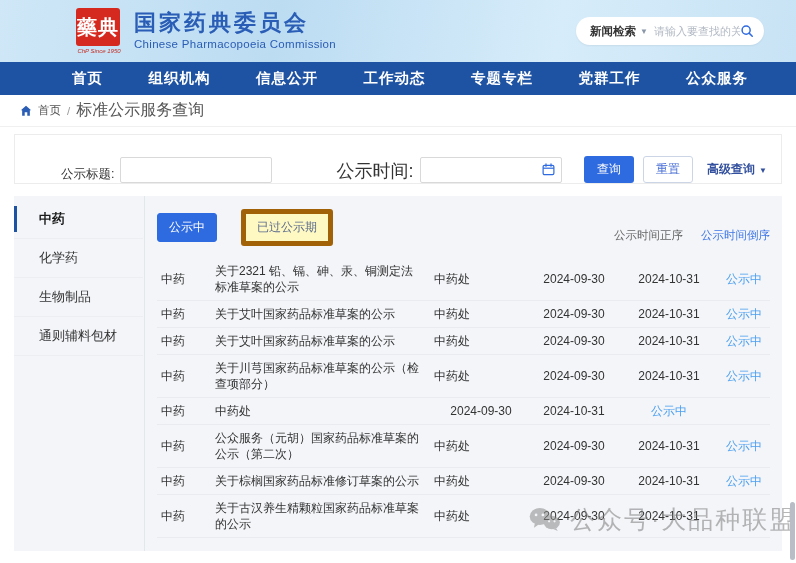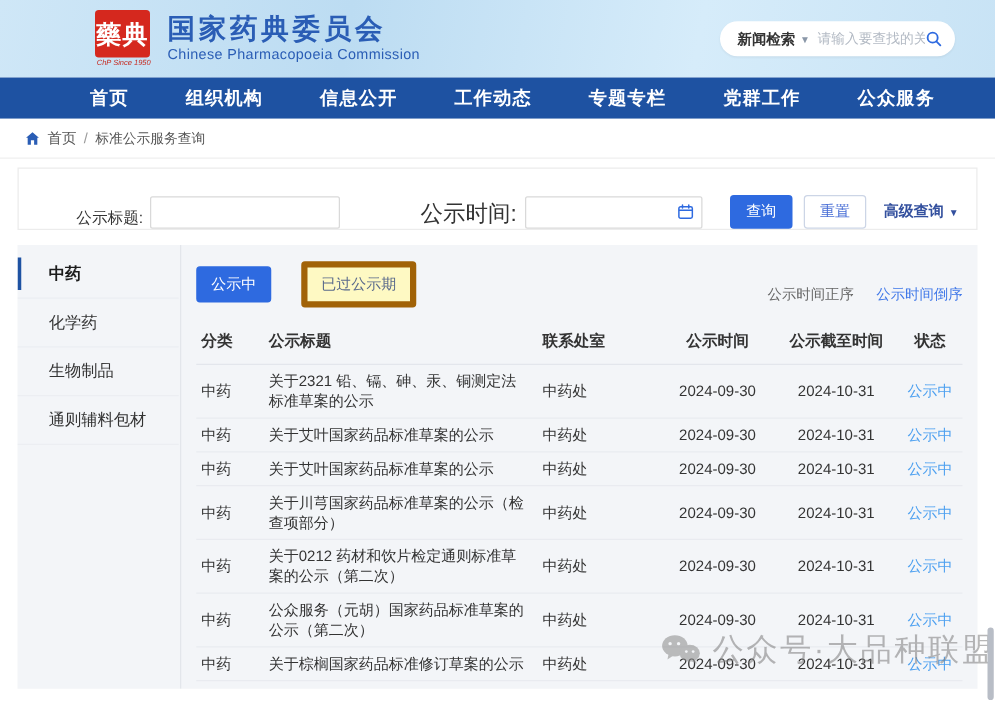--- a/index.html
+++ b/index.html
@@ -32,21 +32,21 @@
   .nav { height:33px; background:#1e52a2; display:flex; align-items:center;
     justify-content:space-between; padding:0 48px 0 72px; }
   .nav-item { color:#fff; font-size:14.5px; font-weight:bold; letter-spacing:1px; cursor:pointer; }
 
   
   .crumbs { height:32px; display:flex; align-items:center; padding-left:20px;
     border-bottom:1px solid #f0f0f0; background:#fff; }
   .crumb-home-icon { width:12px; height:12px; margin-right:6px; }
   .crumb { font-size:11.5px; color:#555; cursor:pointer; }
   .crumb-sep { font-size:11.5px; color:#999; margin:0 6px; }
-  .crumb-cur { font-size:11px; color:#555; }
+  .crumb-cur { font-size:16px; color:#555; }
 
   
   .filter { margin:7px 14px 0 14px; height:50px; border:1px solid #ececec; background:#fff;
     display:flex; align-items:flex-end; }
   .f-label { font-size:12.5px; color:#333; margin-left:46px; }
   .f-label2 { font-size:18px; color:#333; margin-left:64px; }
   .f-input { width:152px; height:26px; border:1px solid #d9d9d9; border-radius:2px;
     margin-left:6px; font-size:12px; padding:0 6px; outline:none; color:#333; }
   .f-date-wrap { position:relative; margin-left:6px; }
   .f-date { width:142px; height:26px; border:1px solid #d9d9d9; border-radius:2px;
@@ -188,28 +188,20 @@
       <div class="list-head">
         <span class="tab active">公示中</span>
         <span class="tab plain">已过公示期</span>
         <span class="sorts">
           <span class="sort">公示时间正序</span>
           <span class="sort active">公示时间倒序</span>
         </span>
       </div>
 
       <div class="table">
-        <div class="thead">
-          <div class="th c-cat">分类</div>
-          <div class="th">公示标题</div>
-          <div class="th">联系处室</div>
-          <div class="th c-center">公示时间</div>
-          <div class="th c-center">公示截至时间</div>
-          <div class="th c-center">状态</div>
-        </div>
 
         <div class="trow">
           <div class="td c-cat">中药</div>
           <div class="td c-title">
               <a>关于2321 铅、镉、砷、汞、铜测定法标准草案的公示</a>
             </div>
           <div class="td">中药处</div>
           <div class="td c-center">2024-09-30</div>
           <div class="td c-center">2024-10-31</div>
           <div class="td c-center c-status"><a>公示中</a></div>
@@ -243,23 +235,20 @@
               <a>关于川芎国家药品标准草案的公示（检查项部分）</a>
             </div>
           <div class="td">中药处</div>
           <div class="td c-center">2024-09-30</div>
           <div class="td c-center">2024-10-31</div>
           <div class="td c-center c-status"><a>公示中</a></div>
         </div>
 
         <div class="trow">
           <div class="td c-cat">中药</div>
-          <div class="td c-title">
-              <a>关于0212 药材和饮片检定通则标准草案的公示（第二次）</a>
-            </div>
           <div class="td">中药处</div>
           <div class="td c-center">2024-09-30</div>
           <div class="td c-center">2024-10-31</div>
           <div class="td c-center c-status"><a>公示中</a></div>
         </div>
 
         <div class="trow">
           <div class="td c-cat">中药</div>
           <div class="td c-title">
               <a>公众服务（元胡）国家药品标准草案的公示（第二次）</a>

